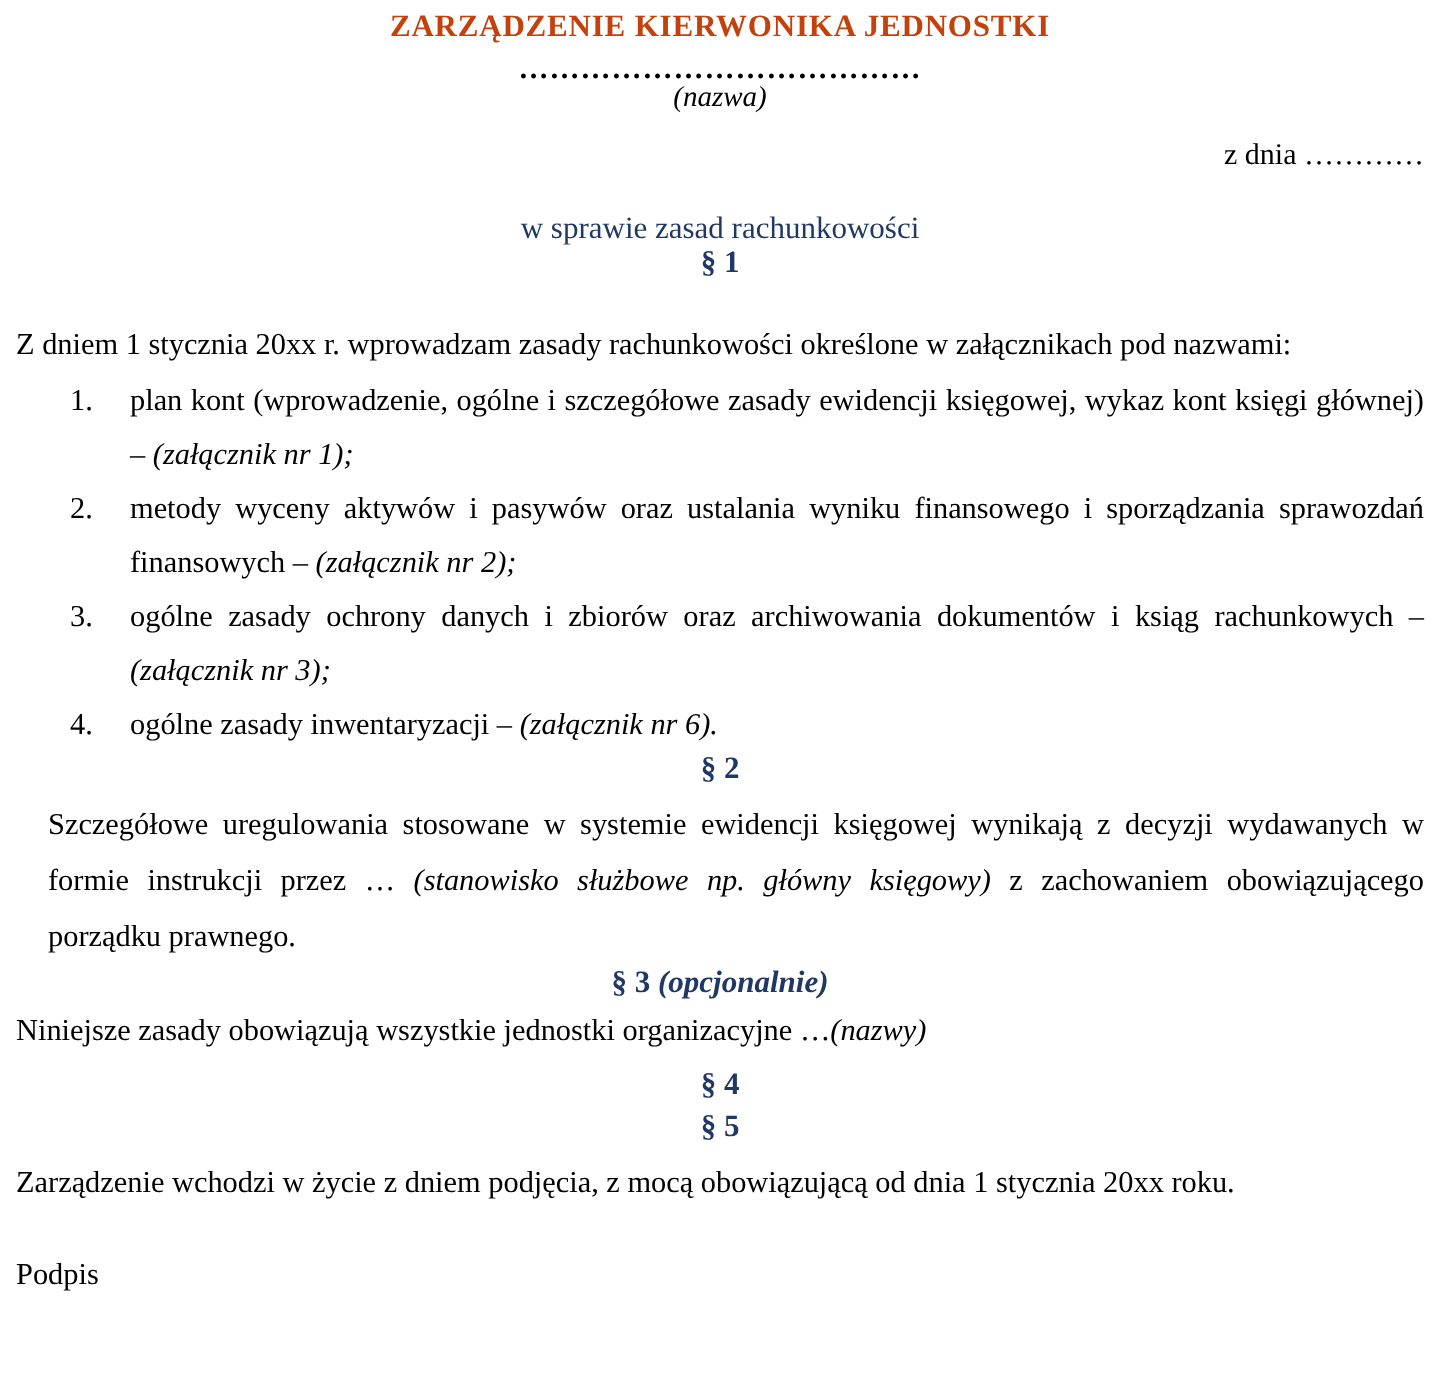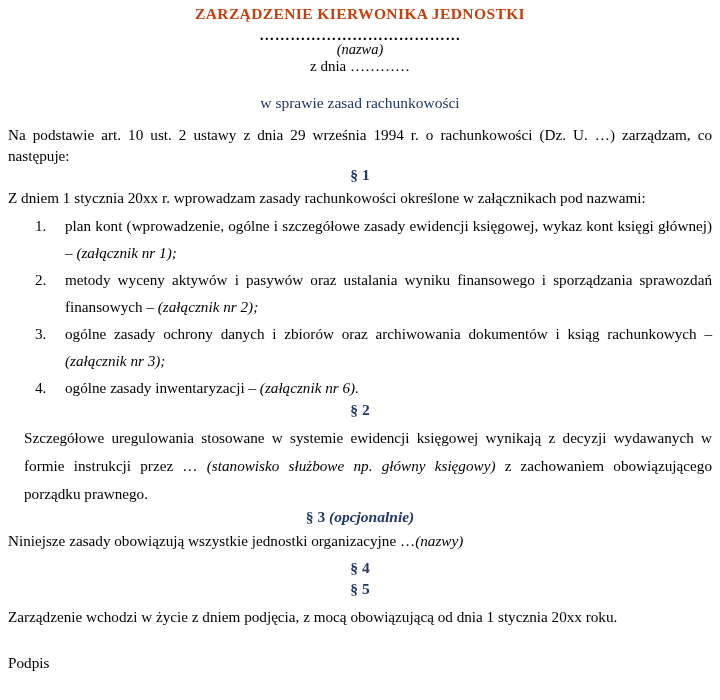--- a/index.html
+++ b/index.html
@@ -14,33 +14,33 @@
 
   .doc-title {
     font-size: 15.5px; line-height: 19px; font-weight: bold;
     color: #c2410c; text-align: center; letter-spacing: 0.4px;
   }
   .dotted-line {
     font-size: 15px; line-height: 12px; font-weight: bold;
     text-align: center; margin-top: 6px; letter-spacing: 0.5px;
   }
   .name-hint { font-size: 14.5px; line-height: 15px; font-style: italic; text-align: center; margin-top: 1px; }
-  .date-line { font-size: 15px; line-height: 16px; text-align: center; margin-top: 1px; }
+  .date-line { font-size: 15px; line-height: 16px; text-align: right; margin-top: 13px; }
   .subject {
     font-size: 15.5px; line-height: 17px; font-weight: normal;
     color: #1f3864; text-align: center; margin-top: 20px;
   }
   .preamble {
     font-size: 15.2px; line-height: 20.5px; text-align: justify; margin-top: 14px;
   }
   .section-head {
     font-size: 15.5px; line-height: 17px; font-weight: bold;
     color: #1f3864; text-align: center;
   }
-  .s1-intro { font-size: 15.2px; line-height: 20px; margin-top: 5px; }
+  .s1-intro { font-size: 15.2px; line-height: 20px; margin-top: 23px; }
   .annex-list {
     list-style: none; margin: 4px 0 0 0; padding: 0;
     font-size: 15.2px; line-height: 27px;
   }
   .annex-list li { position: relative; padding-left: 57px; text-align: justify; }
   .annex-list .num { position: absolute; left: 27px; top: 0; }
   .para-15 { font-size: 15.2px; line-height: 28px; text-align: justify; margin-top: 6px; margin-left: 16px; }
   .para-single { font-size: 15.2px; line-height: 20px; margin-top: 6px; }
   .head-s4 { margin-top: 8px; }
   .para-s4 { margin-top: 12px; }
@@ -56,21 +56,20 @@
   <div class="doc-title">ZARZĄDZENIE KIERWONIKA JEDNOSTKI</div>
 
   <div class="dotted-line">…………………………………</div>
 
   <div class="name-hint">(nazwa)</div>
 
   <div class="date-line">z dnia …………</div>
 
   <div class="subject">w sprawie zasad rachunkowości</div>
 
-  <div class="preamble">Na podstawie art. 10 ust. 2 ustawy z dnia 29 września 1994 r. o rachunkowości (Dz. U. …) zarządzam, co następuje:</div>
 
   <div class="section-head">§ 1</div>
 
   <div class="s1-intro">Z dniem 1 stycznia 20xx r. wprowadzam zasady rachunkowości określone w załącznikach pod nazwami:</div>
 
   <ol class="annex-list">
     <li>
       <span class="num">1.</span><span>plan kont (wprowadzenie, ogólne i szczegółowe zasady ewidencji księgowej, wykaz kont księgi głównej) – </span><span class="italic">(załącznik nr 1);</span>
     </li>
     <li>

